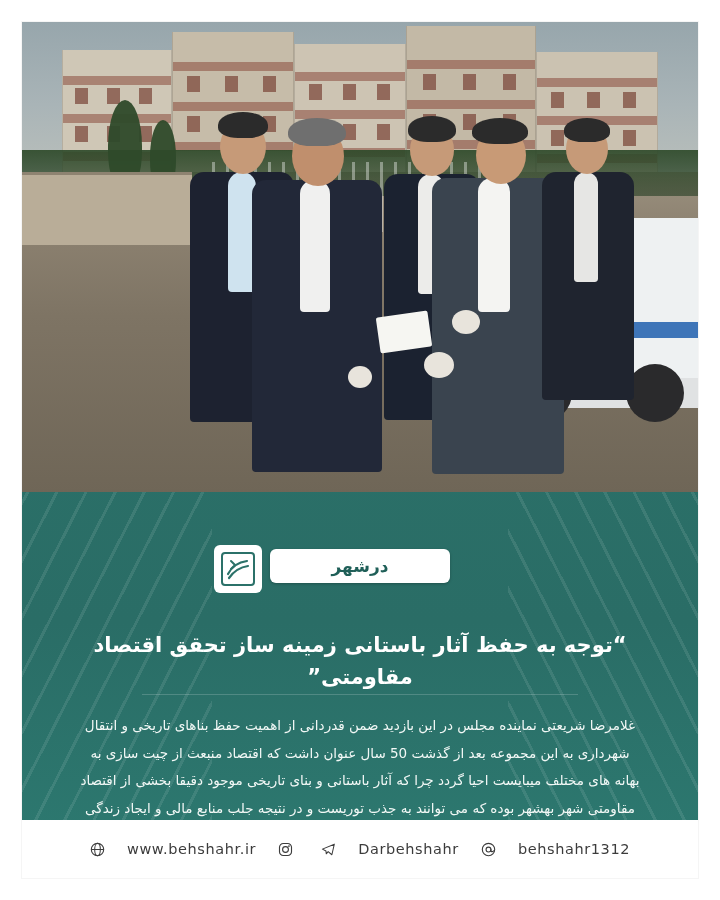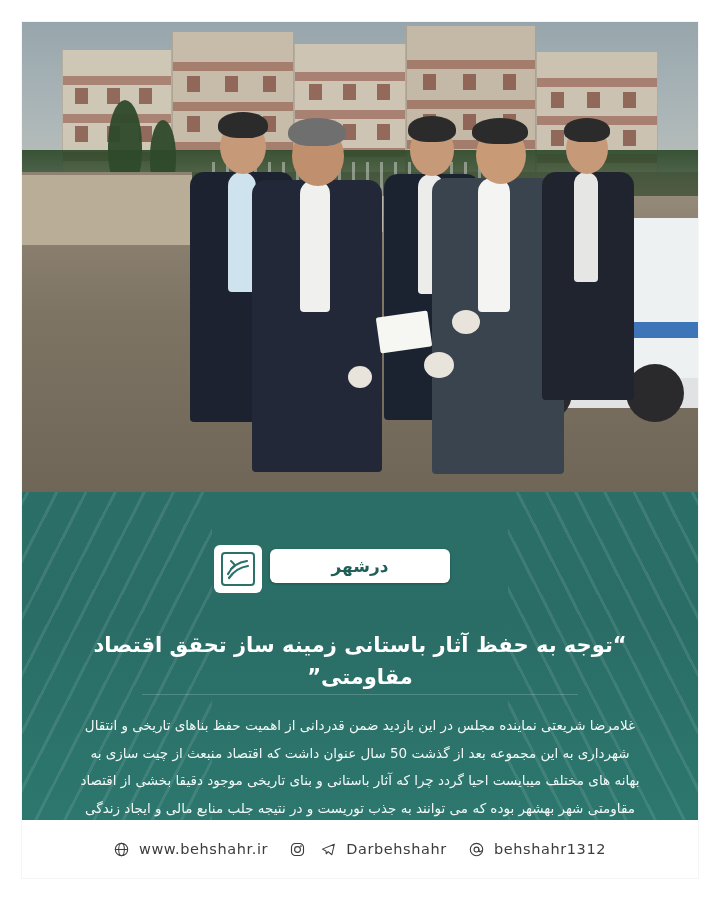--- a/index.html
+++ b/index.html
@@ -218,21 +218,21 @@
     background: #ffffff;
     display: flex;
     align-items: center;
     justify-content: center;
     gap: 6px;
     direction: ltr;
   }
   .footer .f-item {
     display: flex;
     align-items: center;
-    gap: 10px;
+    gap: 22px;
     color: #3c3c3c;
     font-size: 14.5px;
     letter-spacing: 0.6px;
   }
   .footer .f-sep { width: 10px; }
   .ico { display:inline-flex; align-items:center; justify-content:center; }
   .ico svg { display:block; }
 </style>
 </head>
 <body>

